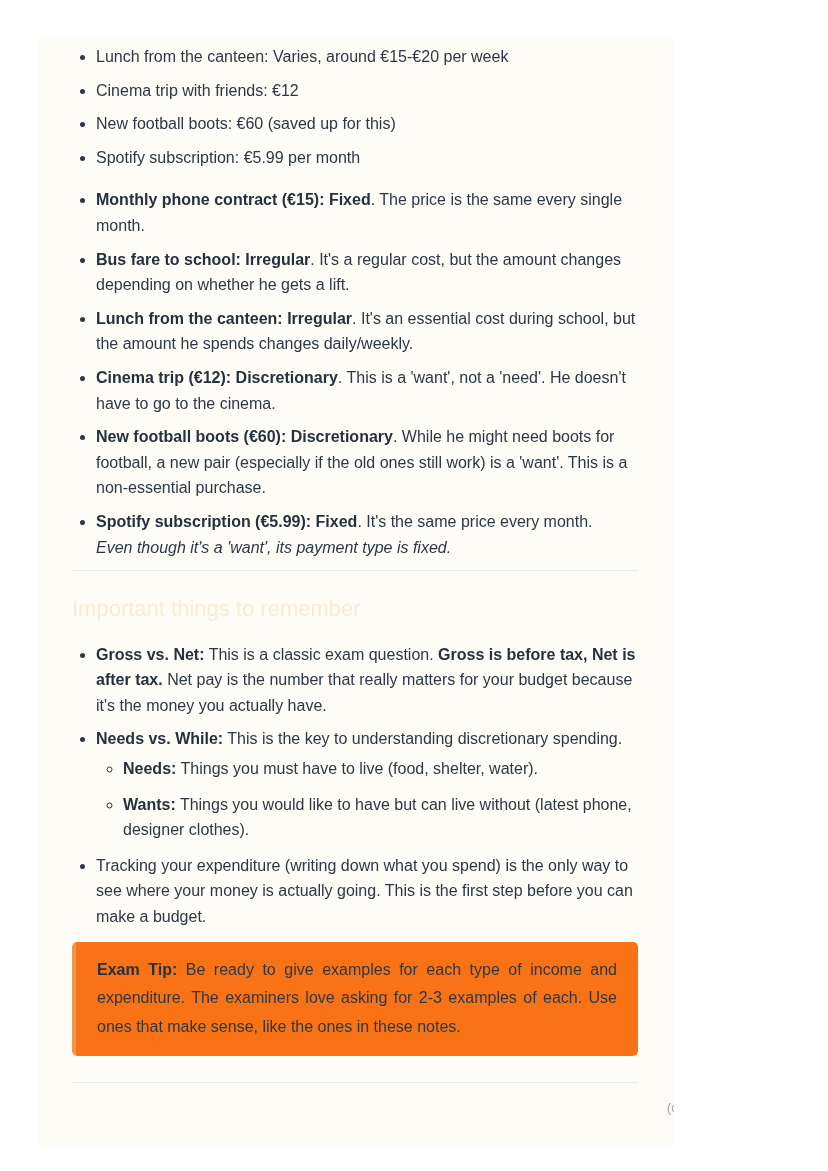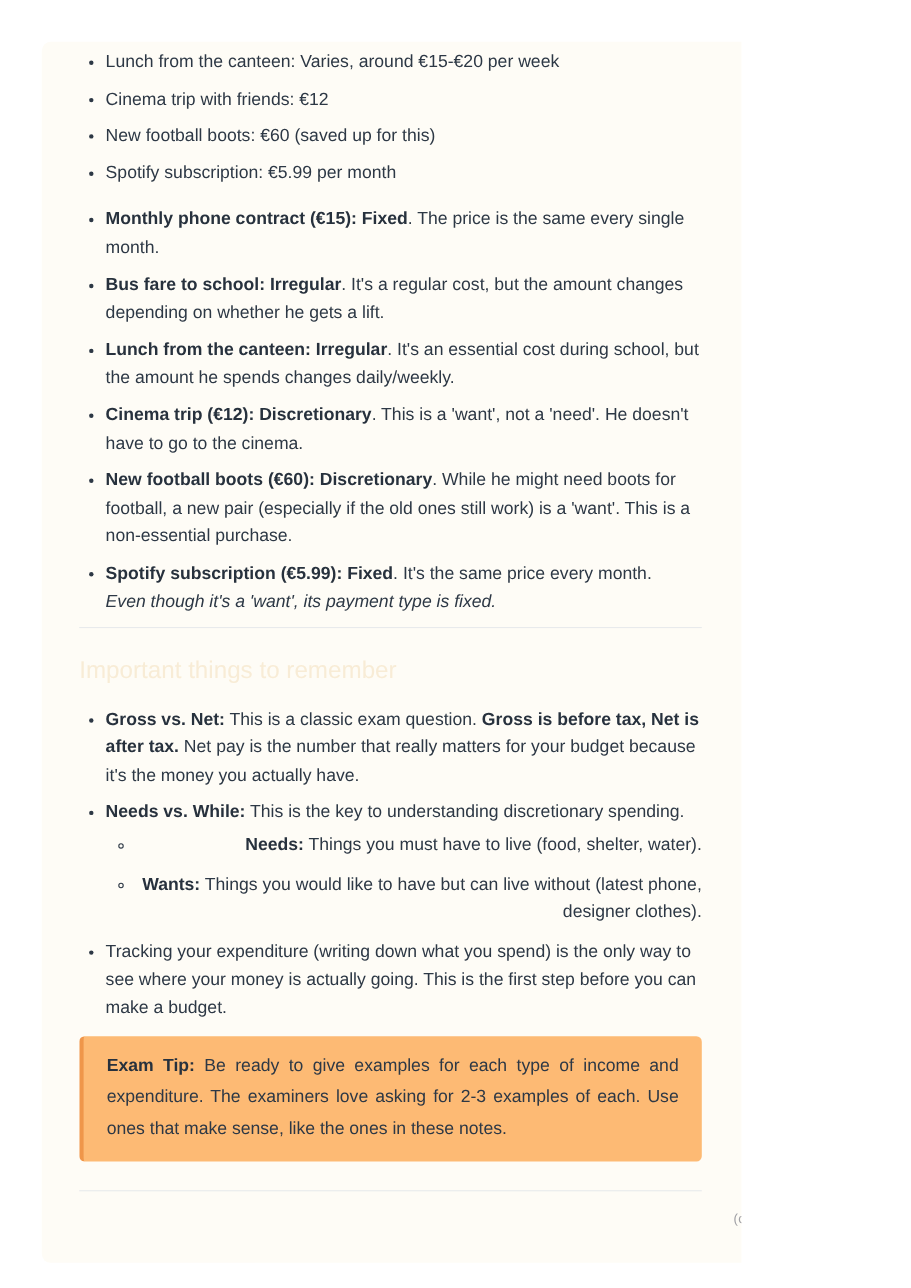--- a/index.html
+++ b/index.html
@@ -60,25 +60,25 @@
     line-height: 1.25;
     font-weight: 400;
     color: #f8ecd6;
   }
   .key-points { margin-top: 19px; }
   .sub-list {
     list-style: circle;
     margin: 4px 0 6px 0;
     padding-left: 27px;
   }
-  .sub-list li { margin-bottom: 10px; text-align: right; }
+  .sub-list li { margin-bottom: 10px; }
   .exam-tip {
     margin-top: 12px;
     width: 520px;
-    background: #fdba74;
+    background: #f97316;
     border-left: 4px solid #ef964a;
     border-radius: 5px;
     padding: 14px 21px;
     text-align: justify;
     line-height: 1.8;
   }
   .watermark {
     position: absolute;
     top: 1063px;
     right: 18px;

